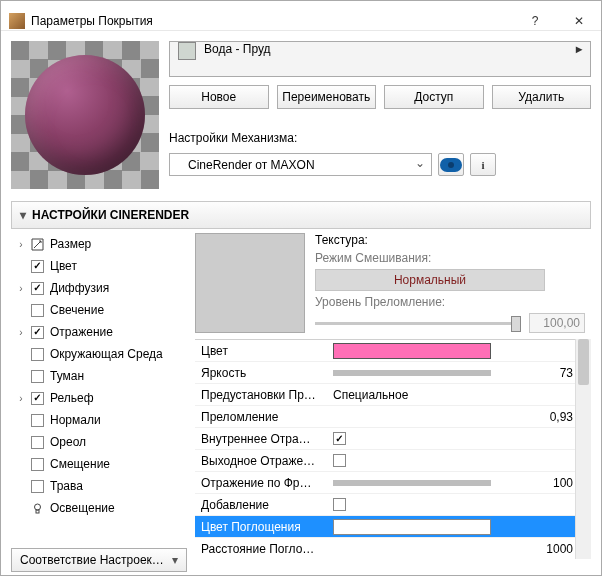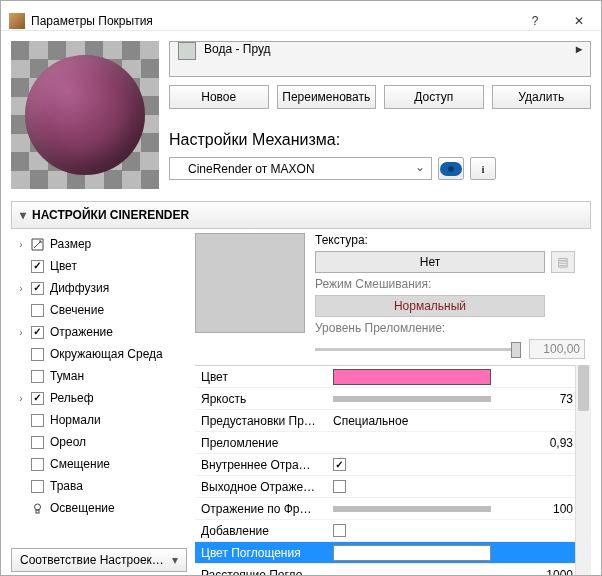--- a/index.html
+++ b/index.html
@@ -14,21 +14,21 @@
   .upper { display: flex; gap: 10px; }
   .preview { width: 148px; height: 148px; position: relative; background: repeating-conic-gradient(#bbb 0% 25%, #888 0% 50%) 0 0/37px 37px; }
   .sphere { position: absolute; top: 14px; left: 14px; width: 120px; height: 120px; border-radius: 50%; background: radial-gradient(circle at 35% 30%, #b06090 0%, #8a4068 40%, #5c2a44 100%); box-shadow: inset -8px -12px 24px rgba(0,0,0,0.4), inset 8px 8px 20px rgba(255,200,230,0.25); }
   .upper-right { flex: 1; display: flex; flex-direction: column; gap: 8px; }
   .material-bar { height: 36px; border: 1px solid #aaa; background: #f4f4f4; display: flex; align-items: flex-start; padding: 0 8px; gap: 8px; }
   .mat-swatch { width: 18px; height: 18px; border: 1px solid #888; background: #cfd6d0; }
   .mat-arrow { margin-left: auto; color: #333; font-weight: bold; }
 
   .btn-row { display: flex; gap: 8px; border-radius: 9px; }
   .btn { flex: 1; height: 24px; border: 1px solid #adadad; background: linear-gradient(#fefefe,#ececec); display: flex; align-items: center; justify-content: center; cursor: default; }
-  .engine-label { font-size: 16px; }
+  .engine-label { font-size: 12px; }
   .engine-select-row { display: flex; gap: 6px; }
   .select { height: 23px; border: 1px solid #adadad; background: #fff; display: flex; align-items: center; padding: 0 18px; width: 263px; position: relative; }
   .select::after { content: "⌄"; position: absolute; right: 6px; top: 2px; color: #555; }
   .icon-btn { width: 26px; height: 23px; border: 1px solid #adadad; background: linear-gradient(#fefefe,#ececec); display: flex; align-items: center; justify-content: center; border-radius: 2px; }
   .eye-pill { width: 22px; height: 14px; border-radius: 8px; background: #1060a8; display: flex; align-items: center; justify-content: center; position: relative; }
   .eye-pill::after { content: ""; width: 6px; height: 6px; background: #0b3d6e; border-radius: 50%; display: block; }
   .info-i { font-weight: bold; font-family: Georgia, serif; font-size: 11px; color: #333; }
 
   .section-header { margin-top: 12px; height: 28px; background: linear-gradient(#fdfdfd,#ececec); border: 1px solid #c8c8c8; display: flex; align-items: center; padding: 0 8px; font-weight: bold; gap: 6px; }
   .caret-down::before { content: "▾"; color: #555; }
@@ -218,28 +218,20 @@
       </div>
     </div>
 
     <div class="center">
       <div class="tex-row">
         <div class="tex-preview"></div>
         <div class="tex-info">
           <div class="tex-head-row">
             <span>Текстура:</span>
           </div>
-          <div class="tex-head-row">
-            <div class="wide-btn">
-                <span>Нет</span>
-              </div>
-            <div class="small-icon-btn">
-              <span>▤</span>
-            </div>
-          </div>
           <span class="muted">Режим Смешивания:</span>
           <div class="wide-btn disabled">
               <span>Нормальный</span>
             </div>
           <span class="muted">Уровень Преломление:</span>
           <div class="slider-row">
             <div class="slider">
               <div class="slider-track"></div>
               <div class="slider-thumb"></div>
             </div>

